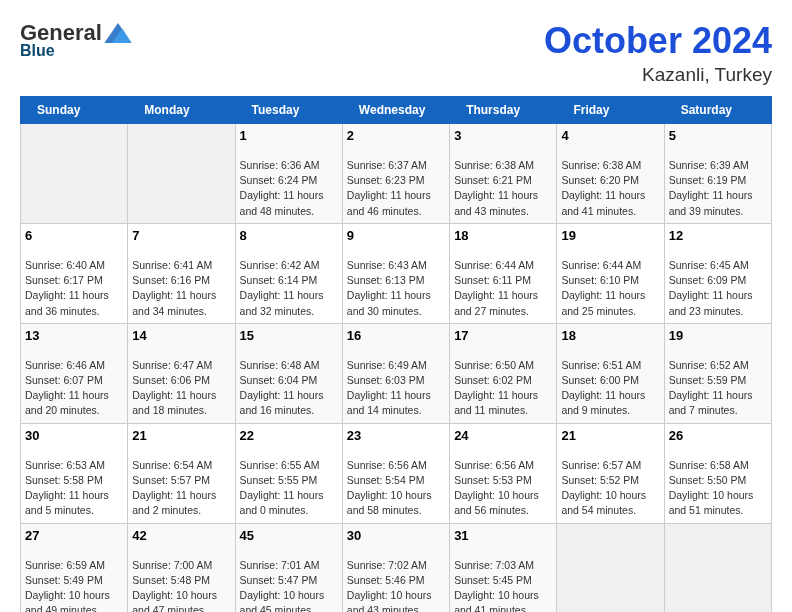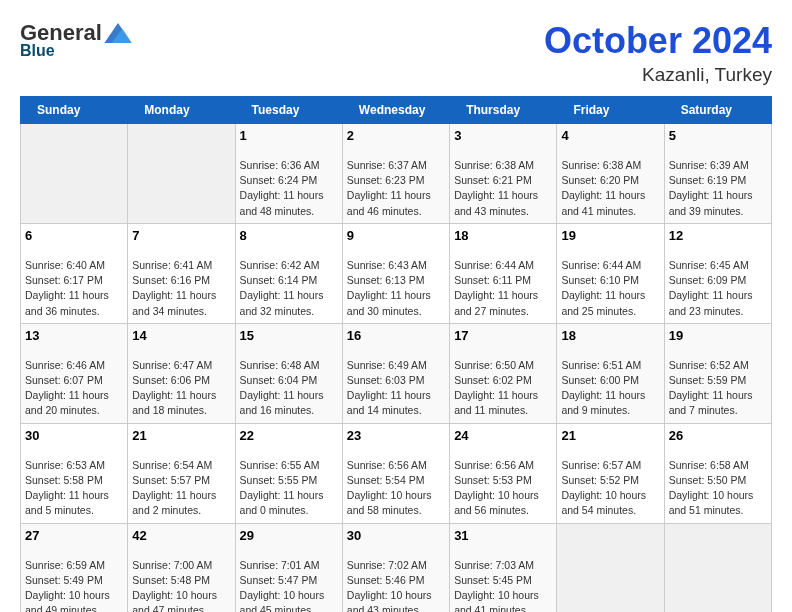--- a/index.html
+++ b/index.html
@@ -241,21 +241,21 @@
       <tr>
         <td>
           <span class="day-number">27</span>
           <div class="day-detail">Sunrise: 6:59 AM<br>Sunset: 5:49 PM<br>Daylight: 10 hours and 49 minutes.</div>
         </td>
         <td>
           <span class="day-number">42</span>
           <div class="day-detail">Sunrise: 7:00 AM<br>Sunset: 5:48 PM<br>Daylight: 10 hours and 47 minutes.</div>
         </td>
         <td>
-          <span class="day-number">29</span>
+          <span class="day-number">45</span>
           <div class="day-detail">Sunrise: 7:01 AM<br>Sunset: 5:47 PM<br>Daylight: 10 hours and 45 minutes.</div>
         </td>
         <td>
           <span class="day-number">30</span>
           <div class="day-detail">Sunrise: 7:02 AM<br>Sunset: 5:46 PM<br>Daylight: 10 hours and 43 minutes.</div>
         </td>
         <td>
           <span class="day-number">31</span>
           <div class="day-detail">Sunrise: 7:03 AM<br>Sunset: 5:45 PM<br>Daylight: 10 hours and 41 minutes.</div>
         </td>

